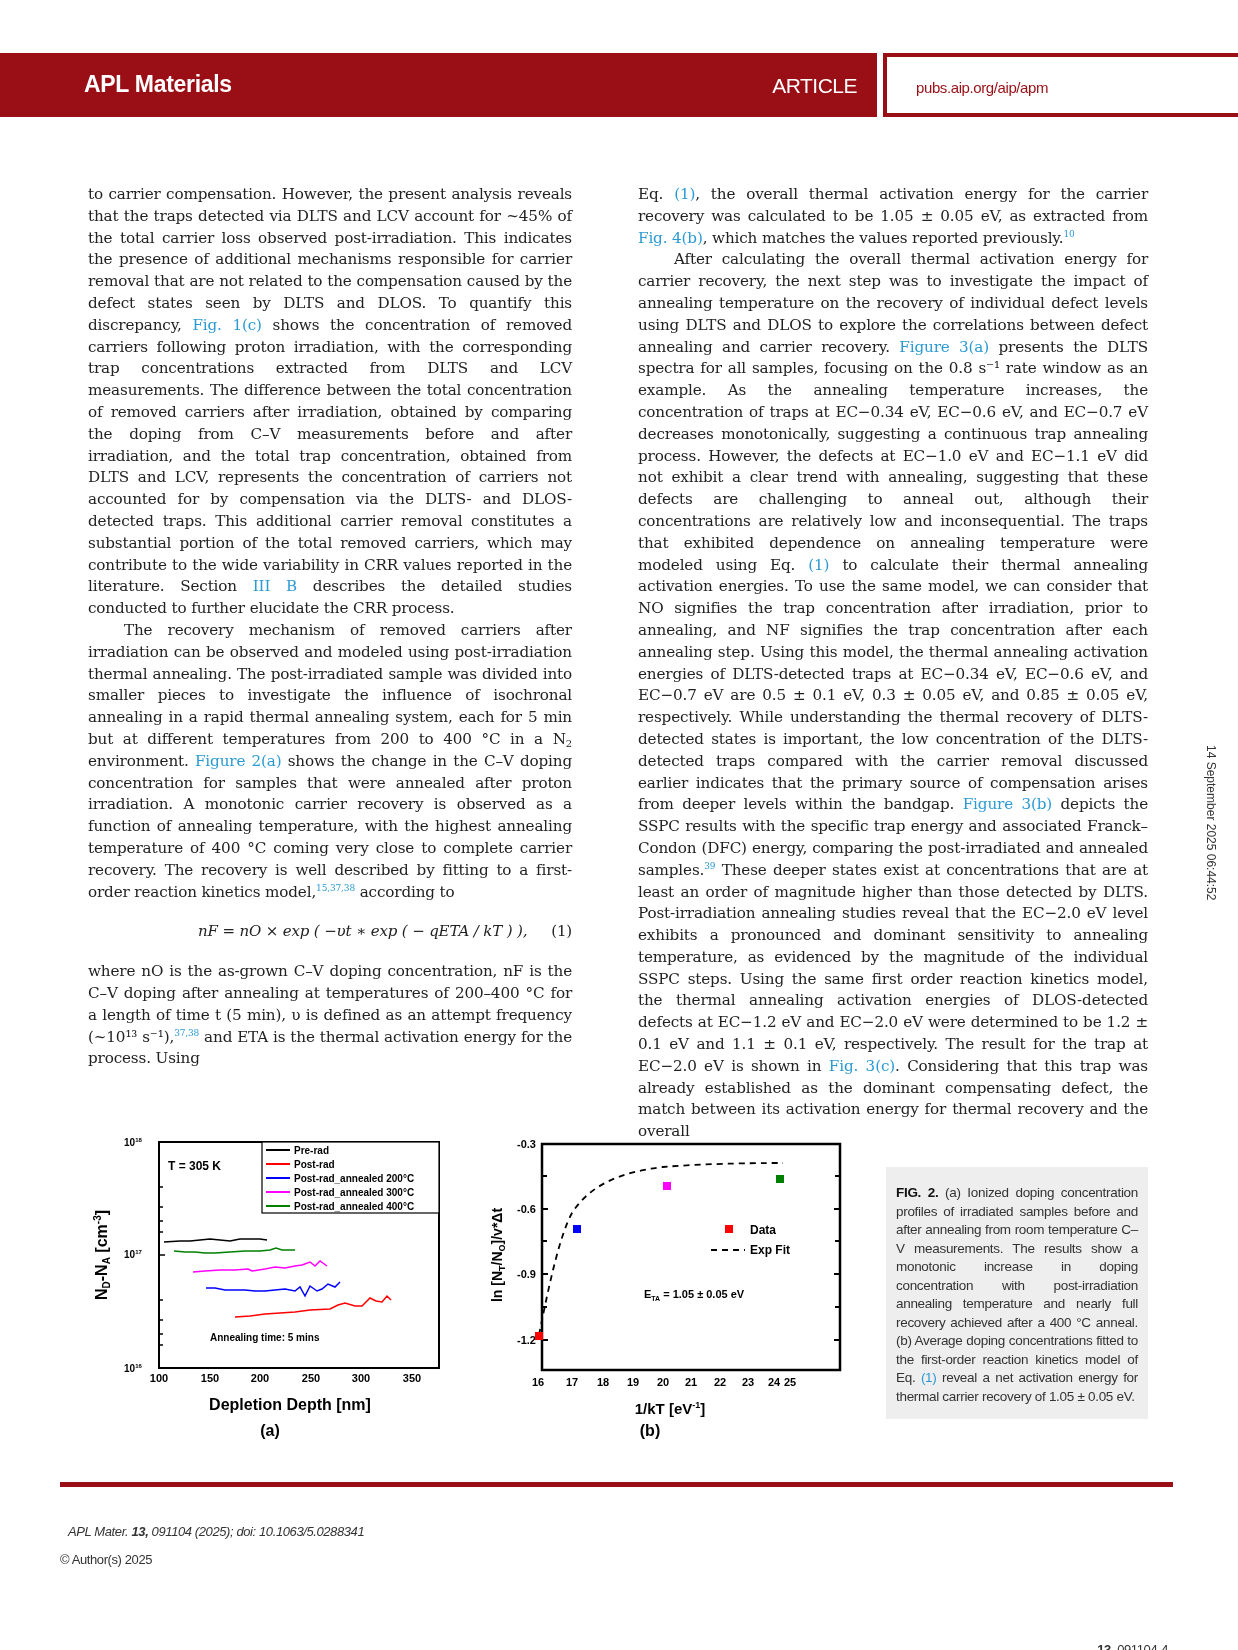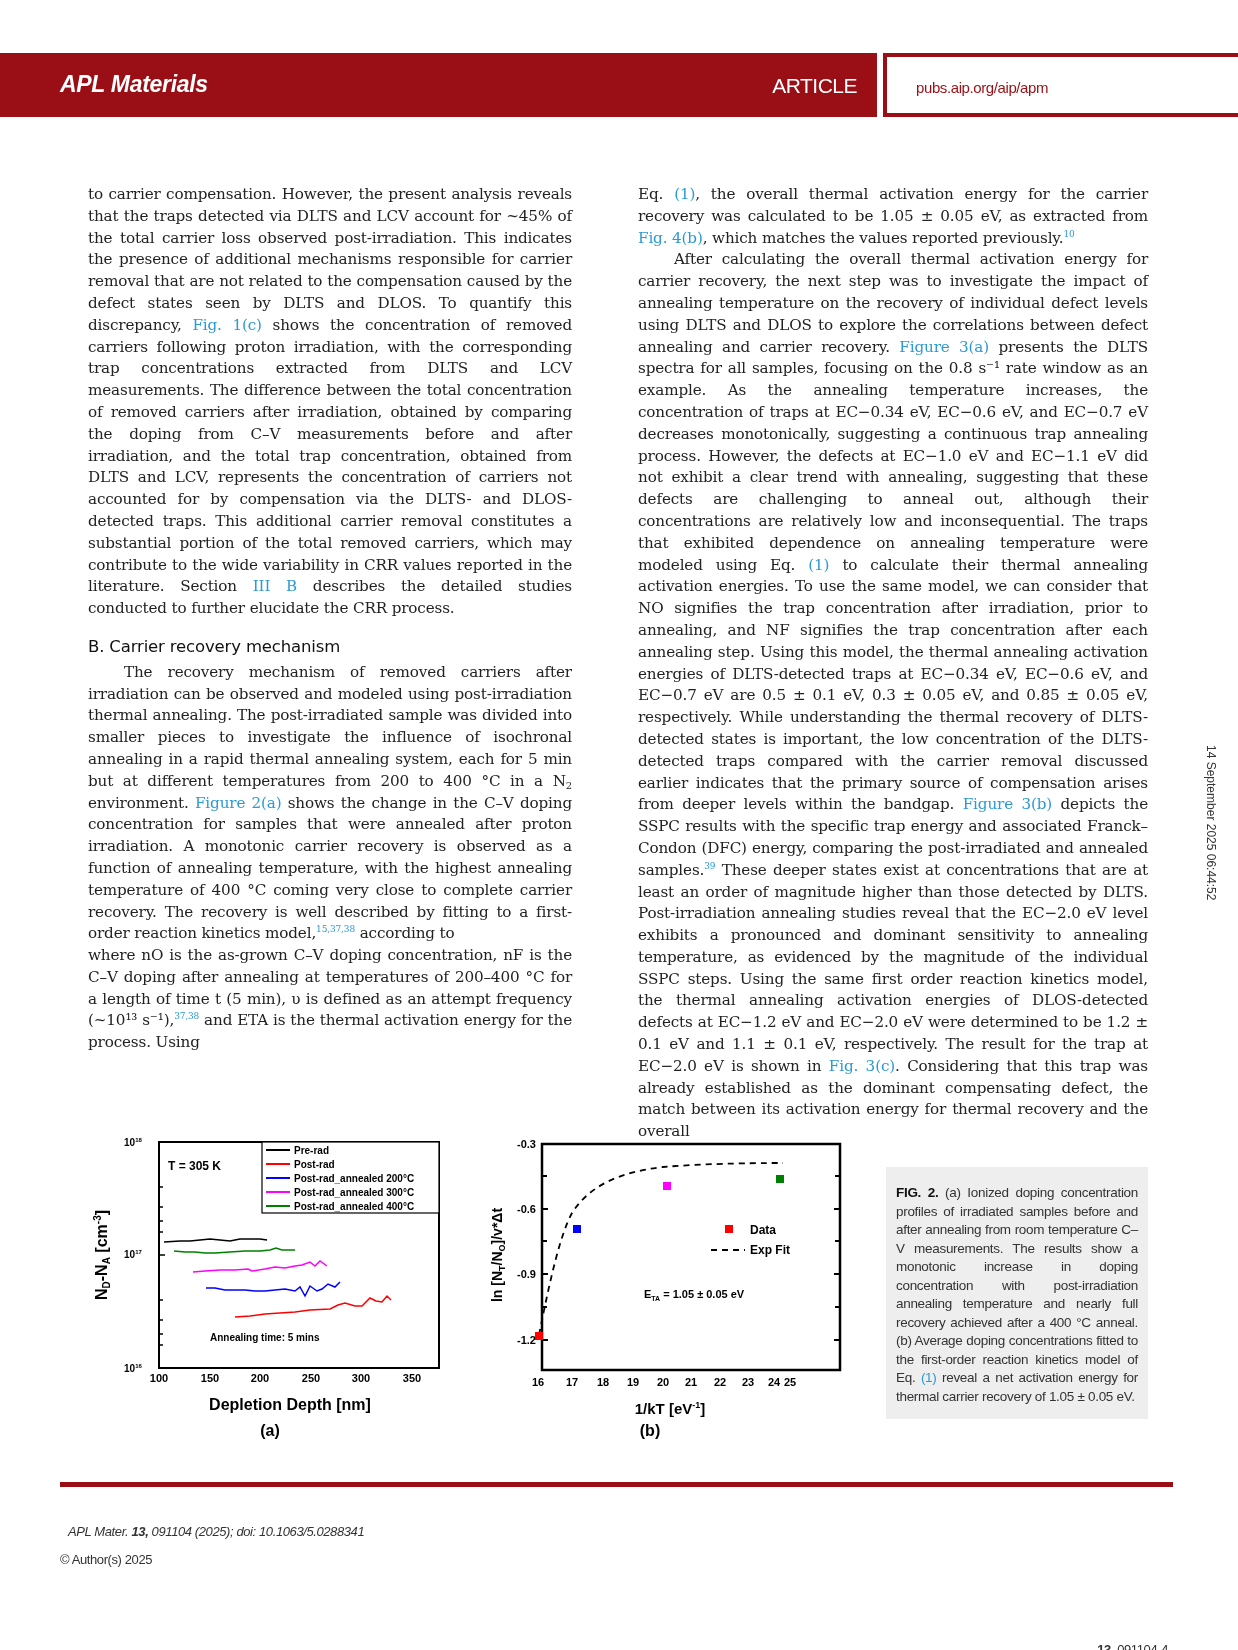--- a/index.html
+++ b/index.html
@@ -1,18 +1,18 @@
 <!DOCTYPE html>
 <html><head>
 <meta charset="utf-8">
 <style>
   html,body{margin:0;padding:0;}
   body{width:1238px;height:1650px;position:relative;background:#fff;overflow:hidden;font-family:"DejaVu Serif",serif;color:#222;}
   .hdr{position:absolute;left:0;top:53px;width:877px;height:64px;background:#9a0f15;}
-  .hdr .journal{position:absolute;left:60px;top:18px;font-family:"Liberation Sans",sans-serif;font-weight:bold;font-size:23px;color:#fff;letter-spacing:-0.3px;font-style:italic;}
+  .hdr .journal{position:absolute;left:84px;top:18px;font-family:"Liberation Sans",sans-serif;font-weight:bold;font-size:23px;color:#fff;letter-spacing:-0.3px;}
   .hdr .article{position:absolute;right:20px;top:21px;font-family:"Liberation Sans",sans-serif;font-size:21px;color:#fff;letter-spacing:-0.5px;}
   .hdr2{position:absolute;left:883px;top:53px;width:355px;height:64px;background:#9a0f15;padding-left:12px;}
   .hdr2 .inner{position:absolute;left:4px;top:4px;right:0;bottom:4px;background:#fff;}
   .hdr2 .url{position:absolute;left:33px;top:26px;font-family:"Liberation Sans",sans-serif;font-size:15px;color:#9a0f15;letter-spacing:-0.4px;}
   .col{position:absolute;font-size:15.2px;line-height:21.8px;text-align:justify;letter-spacing:-0.15px;margin-top:14px;}
   .col p{margin:0;}
   .col .ind{text-indent:36px;}
   .lnk{color:#2b9ad4;}
   sup{font-size:9px;line-height:0;vertical-align:6px;}
   sub{font-size:10px;line-height:0;vertical-align:-3px;}
@@ -36,22 +36,25 @@
   <span class="journal">APL Materials</span>
   <span class="article">ARTICLE</span>
 </div>
 <div class="hdr2">
   <div class="inner"></div>
   <span class="url">pubs.aip.org/aip/apm</span>
 </div>
 
 <div class="col" style="left:88px;top:170px;width:484px;">
   <p><span>to carrier compensation. However, the present analysis reveals that the traps detected via DLTS and LCV account for ~45% of the total carrier loss observed post-irradiation. This indicates the presence of additional mechanisms responsible for carrier removal that are not related to the compensation caused by the defect states seen by DLTS and DLOS. To quantify this discrepancy, </span><span class="lnk">Fig. 1(c)</span><span> shows the concentration of removed carriers following proton irradiation, with the corresponding trap concentrations extracted from DLTS and LCV measurements. The difference between the total concentration of removed carriers after irradiation, obtained by comparing the doping from C–V measurements before and after irradiation, and the total trap concentration, obtained from DLTS and LCV, represents the concentration of carriers not accounted for by compensation via the DLTS- and DLOS-detected traps. This additional carrier removal constitutes a substantial portion of the total removed carriers, which may contribute to the wide variability in CRR values reported in the literature. Section </span><span class="lnk">III B</span><span> describes the detailed studies conducted to further elucidate the CRR process.</span></p>
-  <div class="sec">B. Carrier recovery mechanism</div>
   <p class="ind"><span>The recovery mechanism of removed carriers after irradiation can be observed and modeled using post-irradiation thermal annealing. The post-irradiated sample was divided into smaller pieces to investigate the influence of isochronal annealing in a rapid thermal annealing system, each for 5 min but at different temperatures from 200 to 400 °C in a N</span><sub>2</sub><span> environment. </span><span class="lnk">Figure 2(a)</span><span> shows the change in the C–V doping concentration for samples that were annealed after proton irradiation. A monotonic carrier recovery is observed as a function of annealing temperature, with the highest annealing temperature of 400 °C coming very close to complete carrier recovery. The recovery is well described by fitting to a first-order reaction kinetics model,</span><sup class="lnk">15,37,38</sup><span> according to</span></p>
+  <div class="eq">
+    <span class="body">nF = nO × exp ( −υt ∗ exp ( − qETA / kT ) ),</span>
+    <span class="num">(1)</span>
+  </div>
   <p><span>where nO is the as-grown C–V doping concentration, nF is the C–V doping after annealing at temperatures of 200–400 °C for a length of time t (5 min), υ is defined as an attempt frequency (~10¹³ s⁻¹),</span><sup class="lnk">37,38</sup><span> and ETA is the thermal activation energy for the process. Using</span></p>
 </div>
 
 <div class="col" style="left:638px;top:170px;width:510px;">
   <p><span>Eq. </span><span class="lnk">(1)</span><span>, the overall thermal activation energy for the carrier recovery was calculated to be 1.05 ± 0.05 eV, as extracted from </span><span class="lnk">Fig. 4(b)</span><span>, which matches the values reported previously.</span><sup class="lnk">10</sup></p>
   <p class="ind"><span>After calculating the overall thermal activation energy for carrier recovery, the next step was to investigate the impact of annealing temperature on the recovery of individual defect levels using DLTS and DLOS to explore the correlations between defect annealing and carrier recovery. </span><span class="lnk">Figure 3(a)</span><span> presents the DLTS spectra for all samples, focusing on the 0.8 s⁻¹ rate window as an example. As the annealing temperature increases, the concentration of traps at EC−0.34 eV, EC−0.6 eV, and EC−0.7 eV decreases monotonically, suggesting a continuous trap annealing process. However, the defects at EC−1.0 eV and EC−1.1 eV did not exhibit a clear trend with annealing, suggesting that these defects are challenging to anneal out, although their concentrations are relatively low and inconsequential. The traps that exhibited dependence on annealing temperature were modeled using Eq. </span><span class="lnk">(1)</span><span> to calculate their thermal annealing activation energies. To use the same model, we can consider that NO signifies the trap concentration after irradiation, prior to annealing, and NF signifies the trap concentration after each annealing step. Using this model, the thermal annealing activation energies of DLTS-detected traps at EC−0.34 eV, EC−0.6 eV, and EC−0.7 eV are 0.5 ± 0.1 eV, 0.3 ± 0.05 eV, and 0.85 ± 0.05 eV, respectively. While understanding the thermal recovery of DLTS-detected states is important, the low concentration of the DLTS-detected traps compared with the carrier removal discussed earlier indicates that the primary source of compensation arises from deeper levels within the bandgap. </span><span class="lnk">Figure 3(b)</span><span> depicts the SSPC results with the specific trap energy and associated Franck–Condon (DFC) energy, comparing the post-irradiated and annealed samples.</span><sup class="lnk">39</sup><span> These deeper states exist at concentrations that are at least an order of magnitude higher than those detected by DLTS. Post-irradiation annealing studies reveal that the EC−2.0 eV level exhibits a pronounced and dominant sensitivity to annealing temperature, as evidenced by the magnitude of the individual SSPC steps. Using the same first order reaction kinetics model, the thermal annealing activation energies of DLOS-detected defects at EC−1.2 eV and EC−2.0 eV were determined to be 1.2 ± 0.1 eV and 1.1 ± 0.1 eV, respectively. The result for the trap at EC−2.0 eV is shown in </span><span class="lnk">Fig. 3(c)</span><span>. Considering that this trap was already established as the dominant compensating defect, the match between its activation energy for thermal recovery and the overall</span></p>
 </div>
 
 <div class="side">
     <span>14 September 2025 06:44:52</span>

